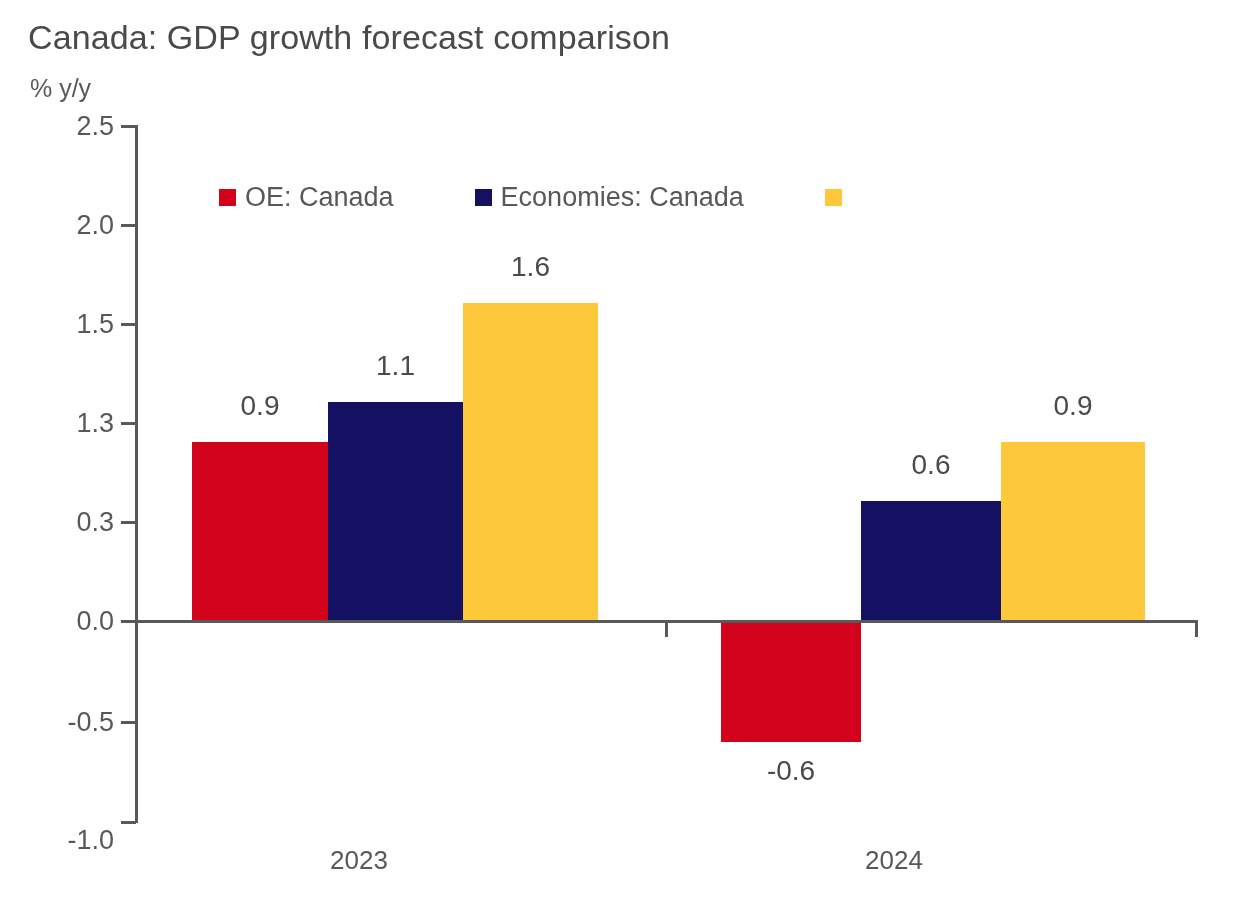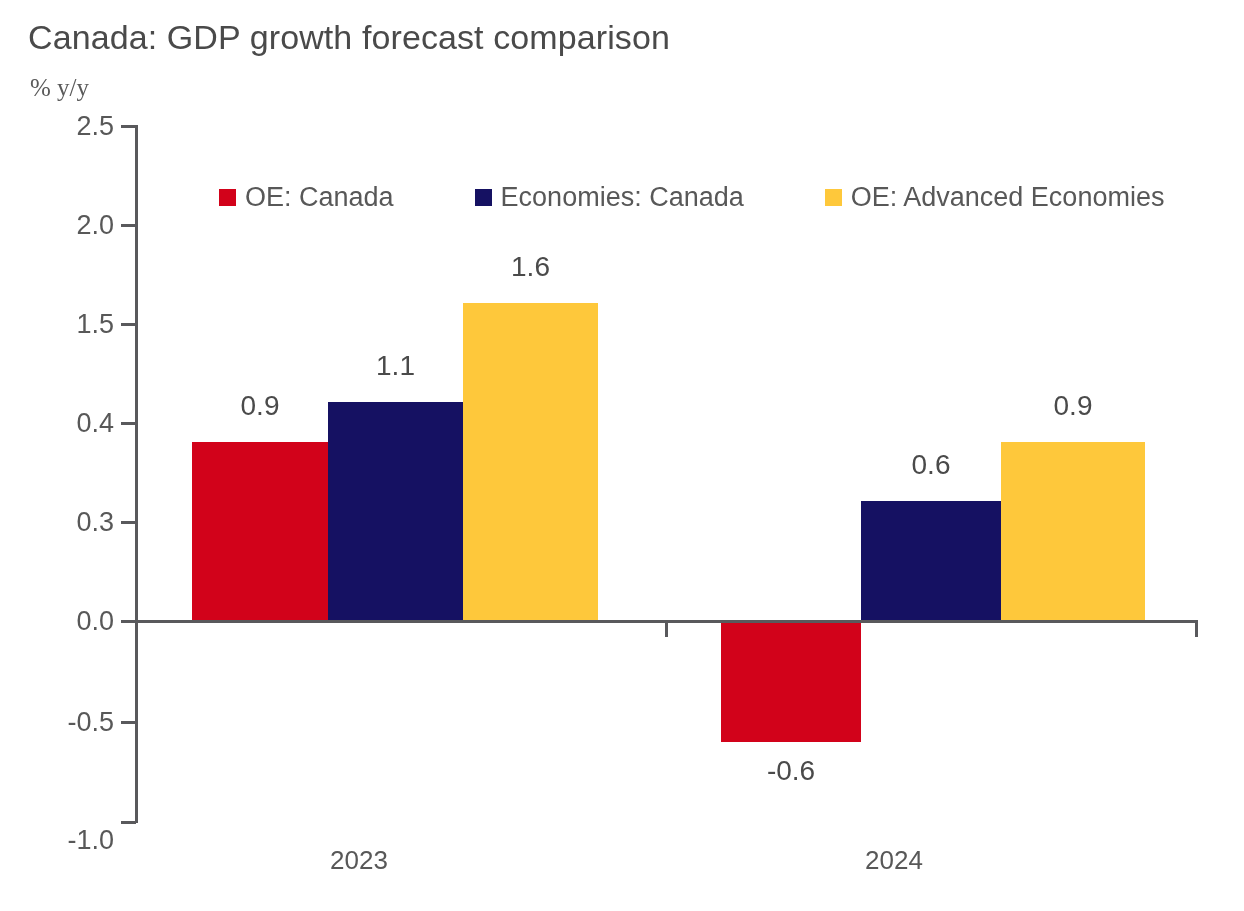--- a/index.html
+++ b/index.html
@@ -29,21 +29,20 @@
     letter-spacing: 0.1px;
     white-space: nowrap;
   }
   #chart-subtitle {
     position: absolute;
     left: 30px;
     top: 74px;
     font-size: 25px;
     color: #5a5a5a;
     white-space: nowrap;
-    font-family: Liberation Serif, serif;
   }
 
   
   #legend {
     position: absolute;
     left: 172px;
     top: 178px;
     display: flex;
     align-items: center;
     gap: 34px;
@@ -155,41 +154,40 @@
     <div class="legend-item">
       <span class="legend-swatch" style="background:#D2021A"></span>
       <span class="legend-label">OE: Canada</span>
     </div>
     <div class="legend-item">
       <span class="legend-swatch" style="background:#151162"></span>
       <span class="legend-label">Economies: Canada</span>
     </div>
     <div class="legend-item">
       <span class="legend-swatch" style="background:#FEC83B"></span>
-      <span class="legend-label">OE: Advanced Economies</span>
     </div>
   </div>
 
   <div id="plot">
 
     <div id="y-axis-line"></div>
 
     <div class="y-tick" style="top:125px"></div>
     <div class="y-tick" style="top:224px"></div>
     <div class="y-tick" style="top:323px"></div>
     <div class="y-tick" style="top:422px"></div>
     <div class="y-tick" style="top:521px"></div>
     <div class="y-tick" style="top:620px"></div>
     <div class="y-tick" style="top:721px"></div>
     <div class="y-tick" style="top:821px"></div>
 
     <div class="ytl" style="top:126px">2.5</div>
     <div class="ytl" style="top:225px">2.0</div>
     <div class="ytl" style="top:324px">1.5</div>
-    <div class="ytl" style="top:423px">0.4</div>
+    <div class="ytl" style="top:423px">1.3</div>
     <div class="ytl" style="top:522px">0.3</div>
     <div class="ytl" style="top:621px">0.0</div>
     <div class="ytl" style="top:722px">-0.5</div>
     <div class="ytl" style="top:840px">-1.0</div>
 
     <div class="bar" style="left:172px; width:136px; top:442px; height:178px; background:#D2021A"></div>
     <div class="bar" style="left:308px; width:135px; top:402px; height:218px; background:#151162"></div>
     <div class="bar" style="left:443px; width:135px; top:303px; height:317px; background:#FEC83B"></div>
 
     <div class="bar-label" style="left:172px; width:136px; top:390px">0.9</div>

